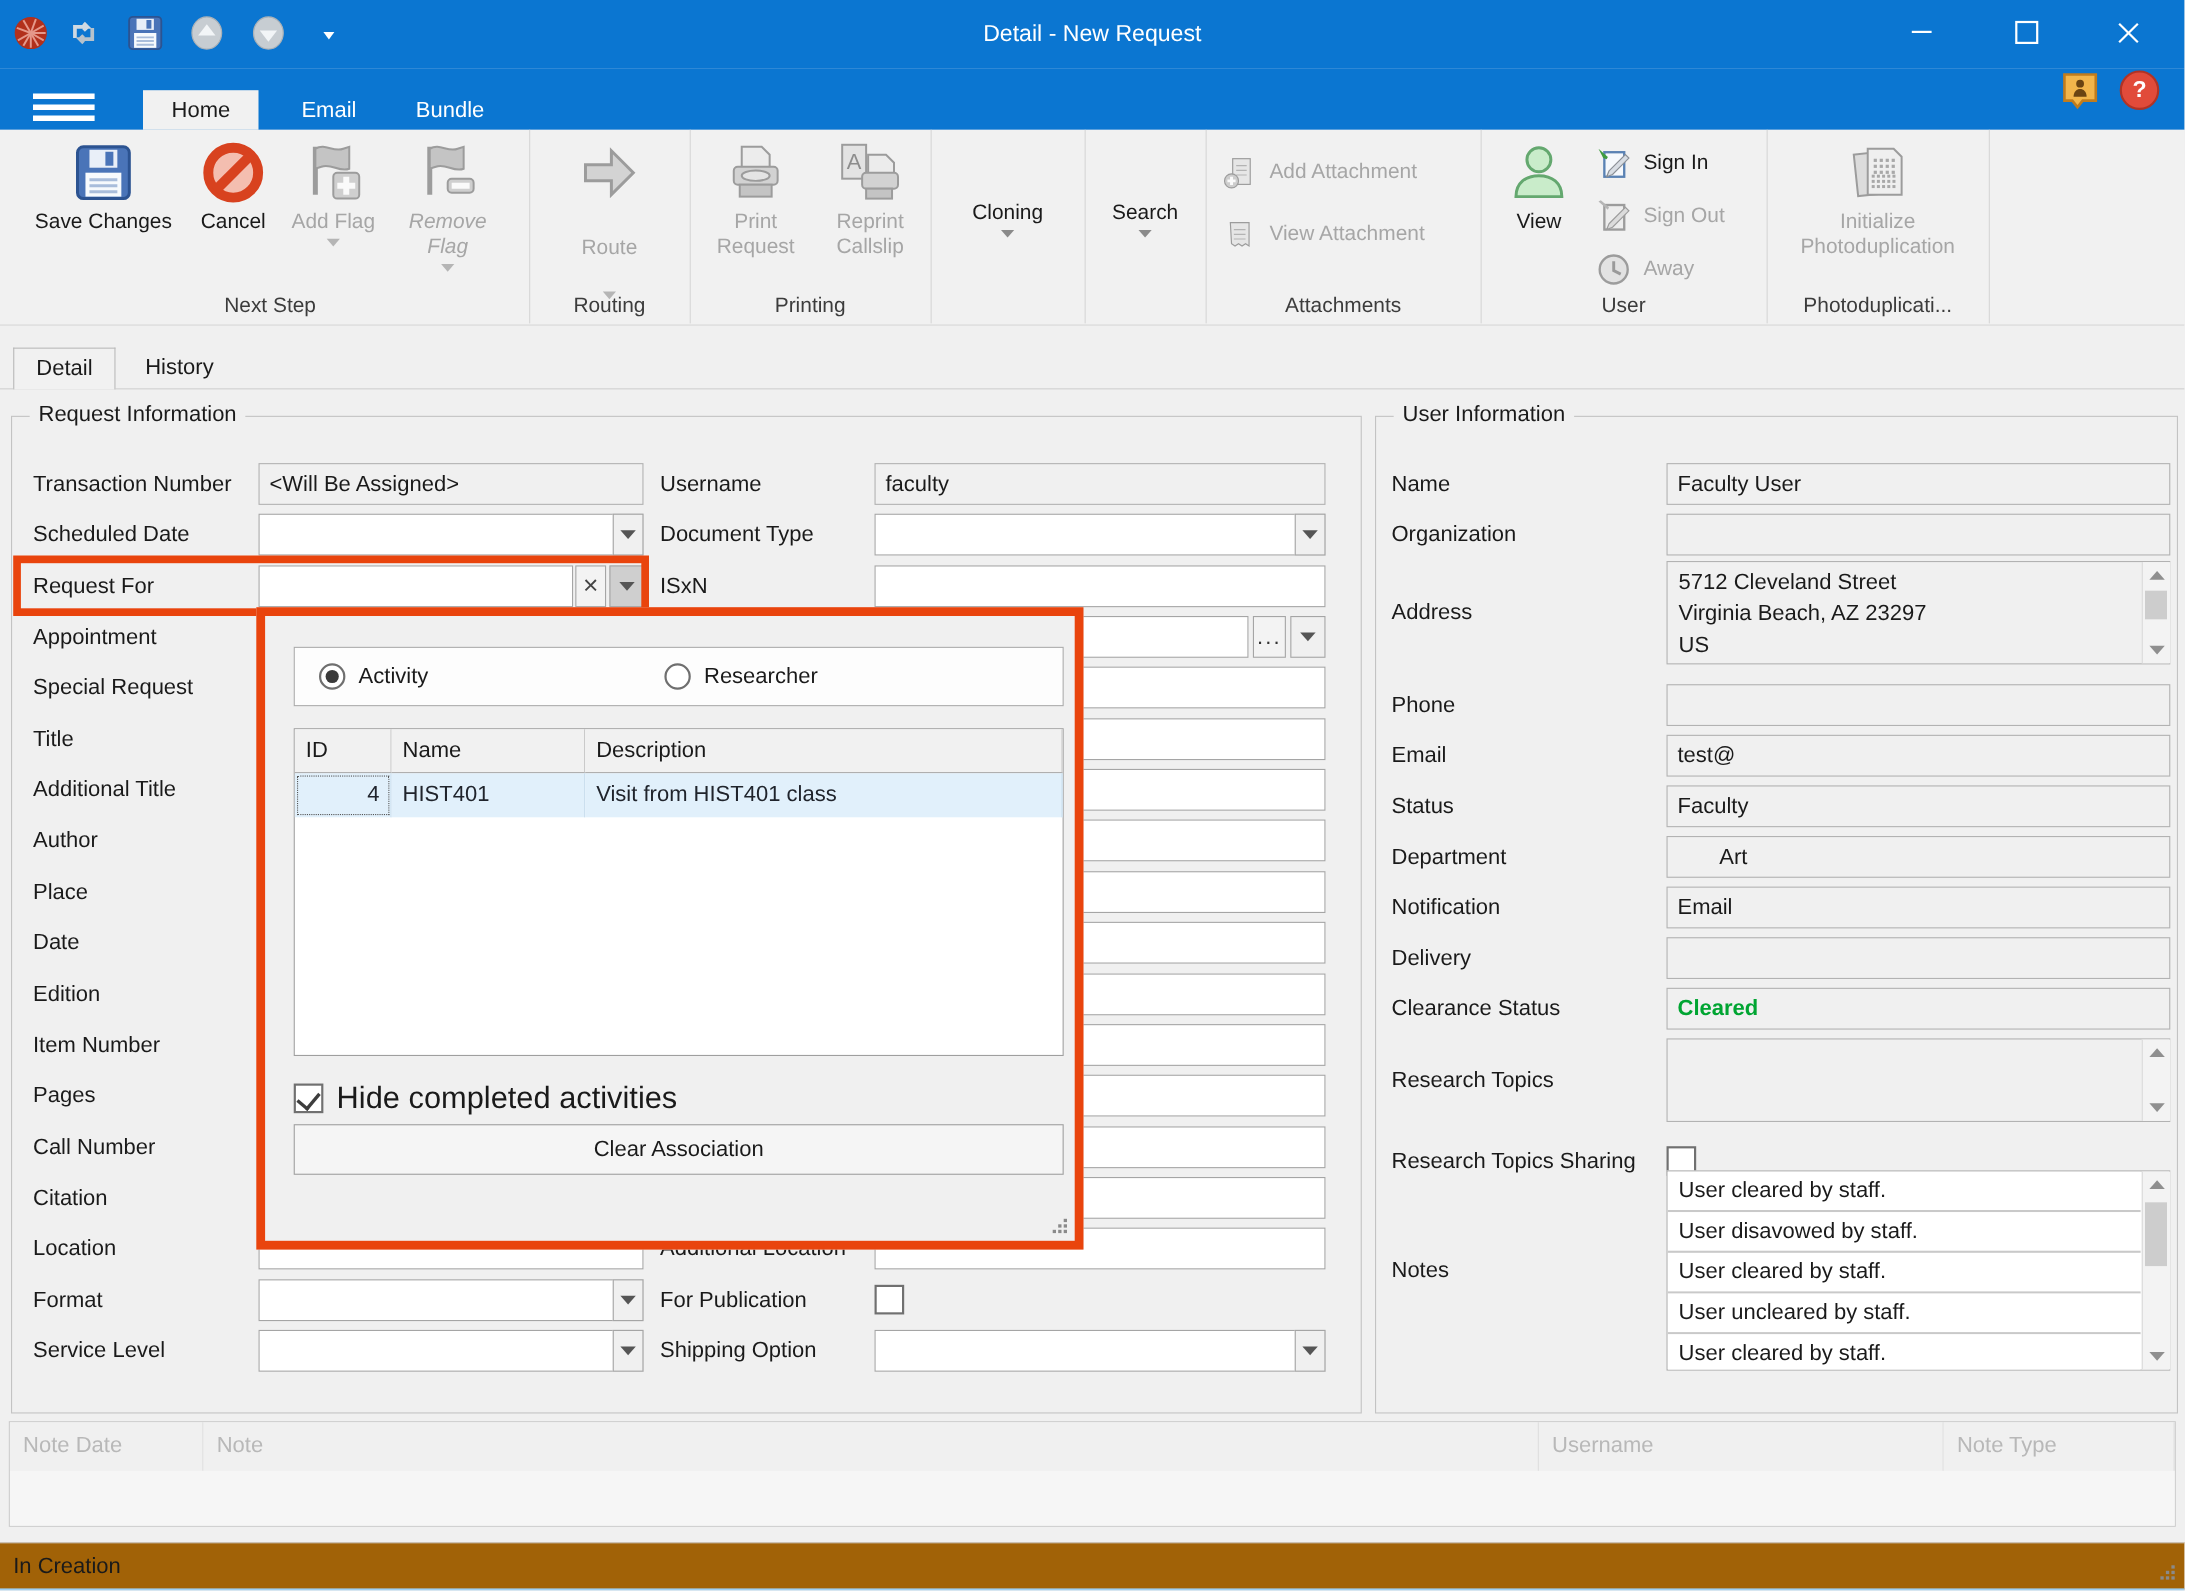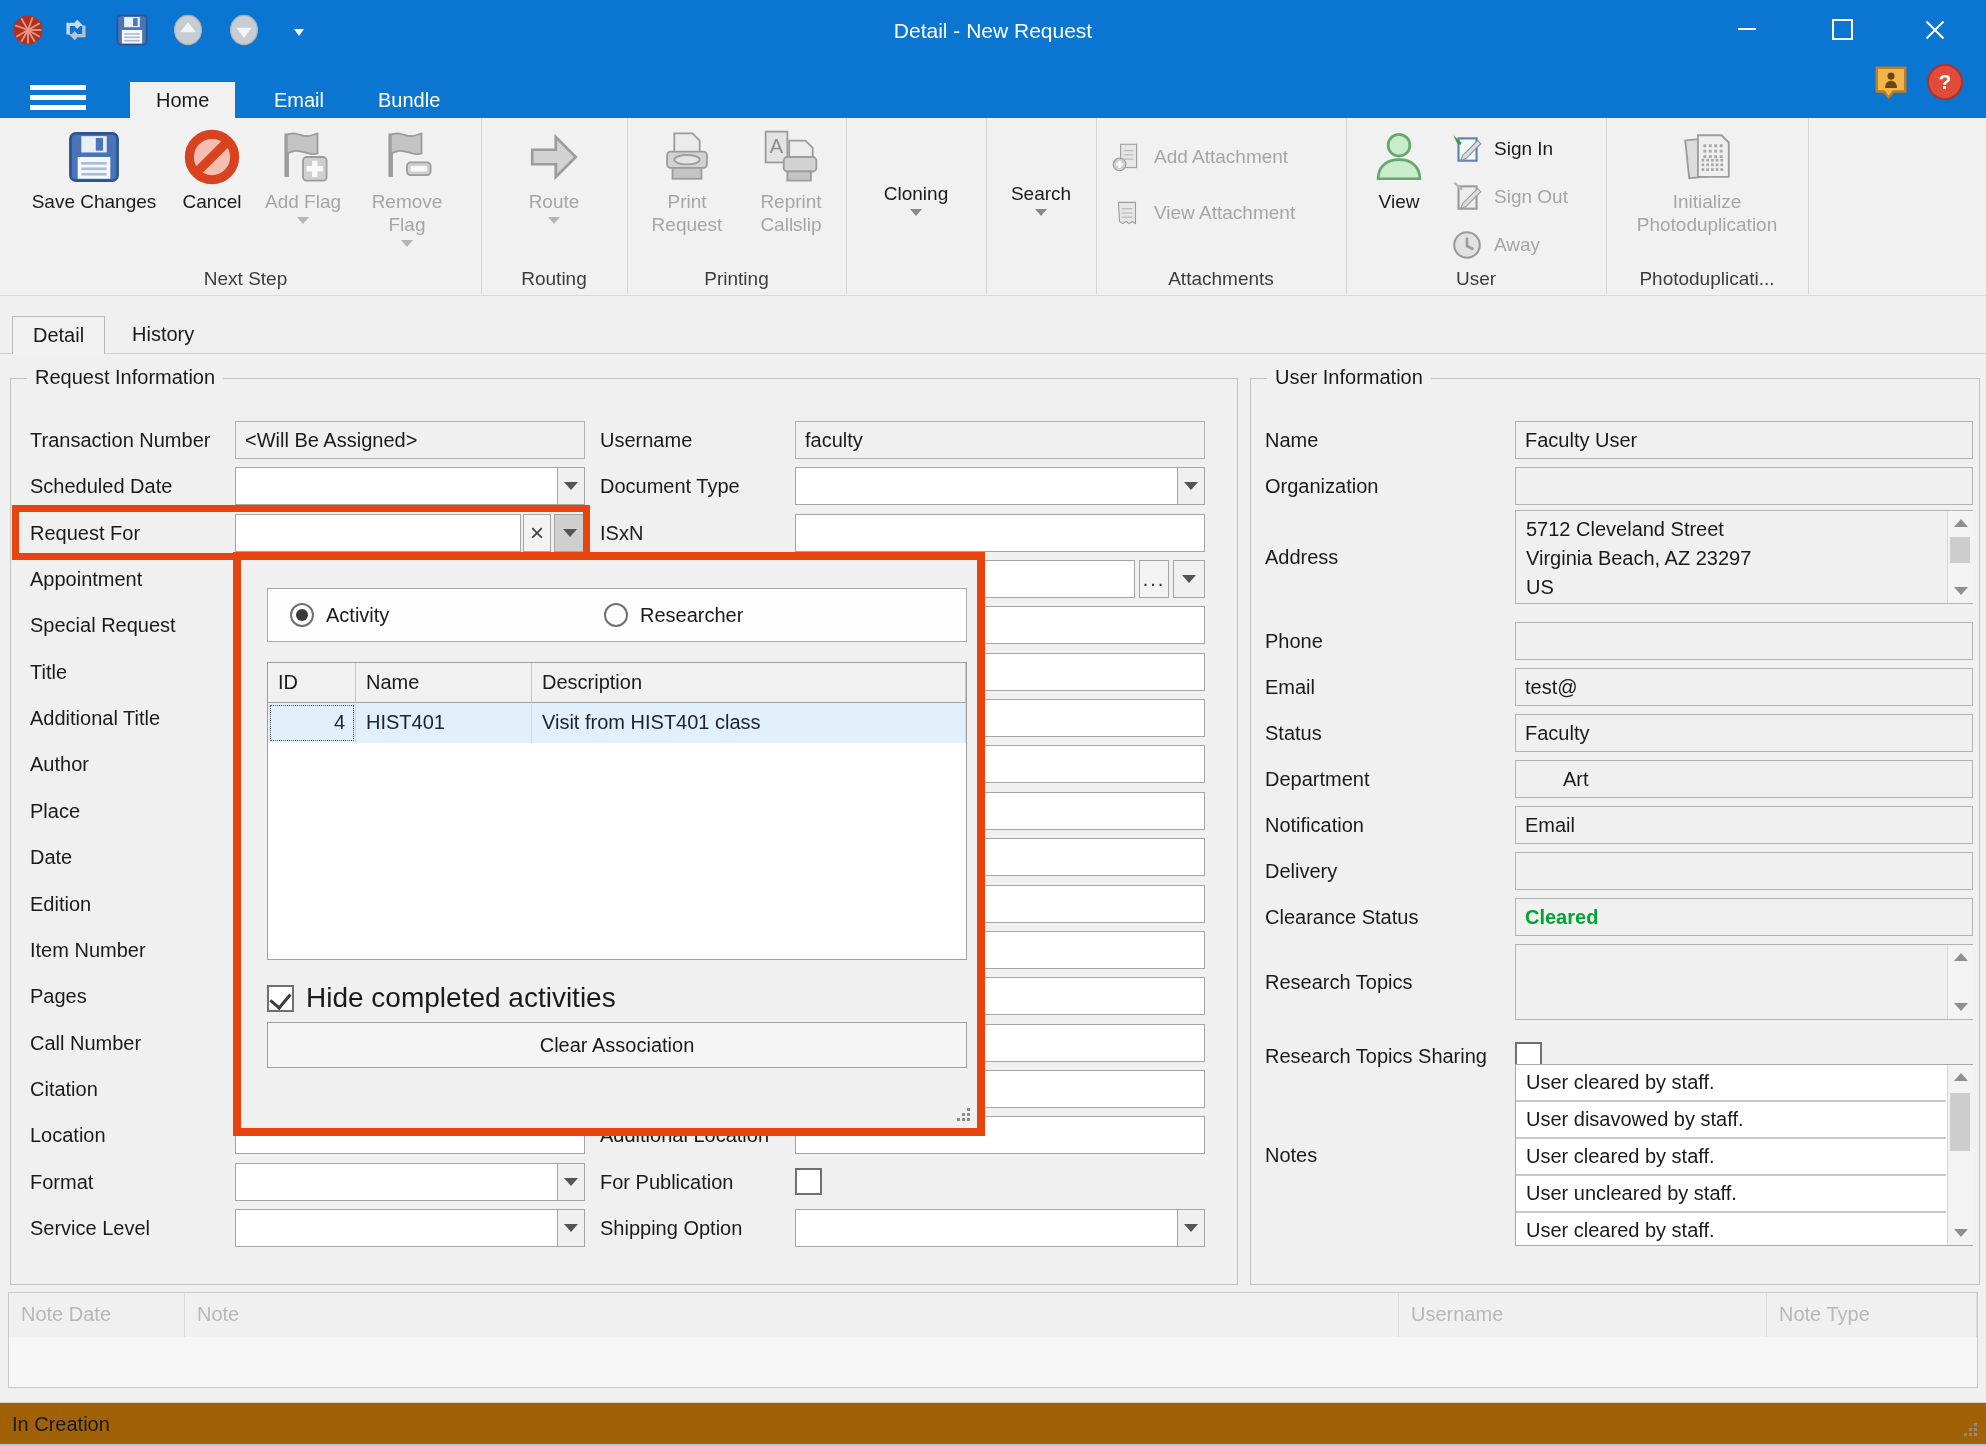--- a/index.html
+++ b/index.html
@@ -222,36 +222,36 @@
           <svg viewBox="0 0 32 32">
             <line x1="7" y1="3" x2="7" y2="27" stroke="#9c9c9c" stroke-width="2.5"></line>
             <path d="M7 4c5-3 9 2 14 0l3-1v11c-5 2-9-3-14-1l-3 1z" fill="#c4c4c4" stroke="#9c9c9c"></path>
             <rect x="16" y="16" width="13" height="13" rx="2" fill="#cfcfcf" stroke="#9c9c9c"></rect>
             <path d="M22.5 18v9M18 22.5h9" stroke="#fafafa" stroke-width="3"></path>
           </svg>
         </div>
         <div>Add Flag</div>
         <div class="caret"></div>
       </div>
-      <div class="rbig disabled" style="left: 342px; width: 110px;">
+      <div class="rbig disabled" style="left: 342px; width: 110px; font-style: italic;">
         <div class="ric">
           <svg viewBox="0 0 32 32">
             <line x1="7" y1="3" x2="7" y2="27" stroke="#9c9c9c" stroke-width="2.5"></line>
             <path d="M7 4c5-3 9 2 14 0l3-1v11c-5 2-9-3-14-1l-3 1z" fill="#c4c4c4" stroke="#9c9c9c"></path>
             <rect x="16" y="19" width="13" height="7" rx="2" fill="#cfcfcf" stroke="#9c9c9c"></rect>
             <line x1="18" y1="22.5" x2="27" y2="22.5" stroke="#fafafa" stroke-width="3"></line>
           </svg>
         </div>
         <div>Remove Flag</div>
         <div class="caret"></div>
       </div>
     </div>
     <div class="rgroup" style="left: 481px; width: 146px;">
       <div class="glabel">Routing</div>
-      <div class="rbig disabled" style="left: 22px; width: 102px;">
+      <div class="rbig disabled" style="left: 22px; width: 102px; gap: 24px;">
         <div class="ric">
           <svg viewBox="0 0 32 32">
             <path d="M4 12h13V5l11 11-11 11v-7H4z" fill="#d3d3d3" stroke="#9c9c9c" stroke-width="1.5"></path>
           </svg>
         </div>
         <div>Route</div>
         <div class="caret"></div>
       </div>
     </div>
     <div class="rgroup" style="left: 627px; width: 219px;">

